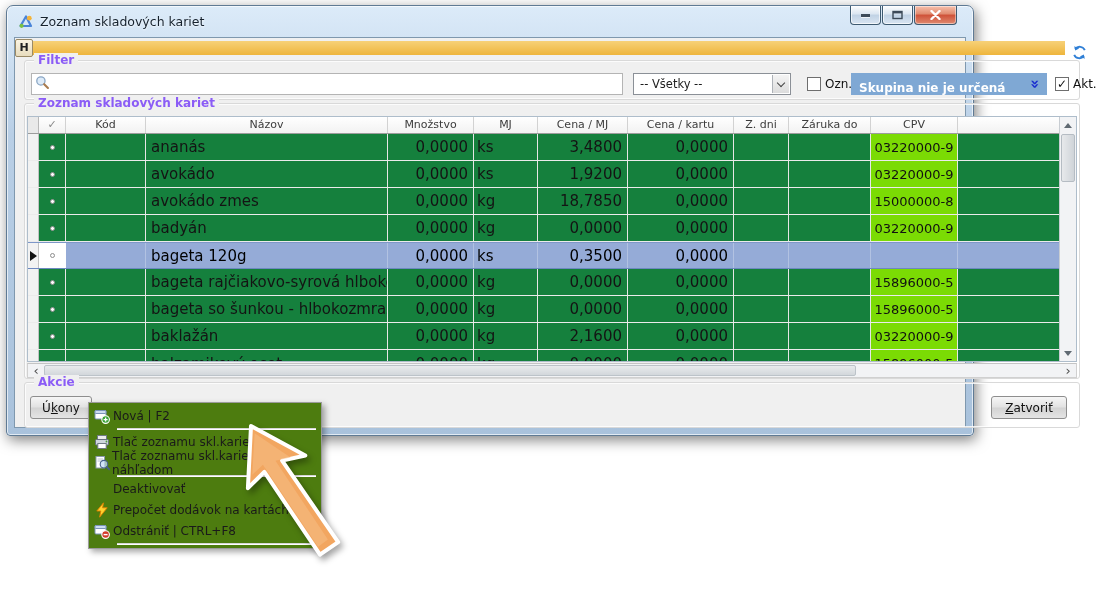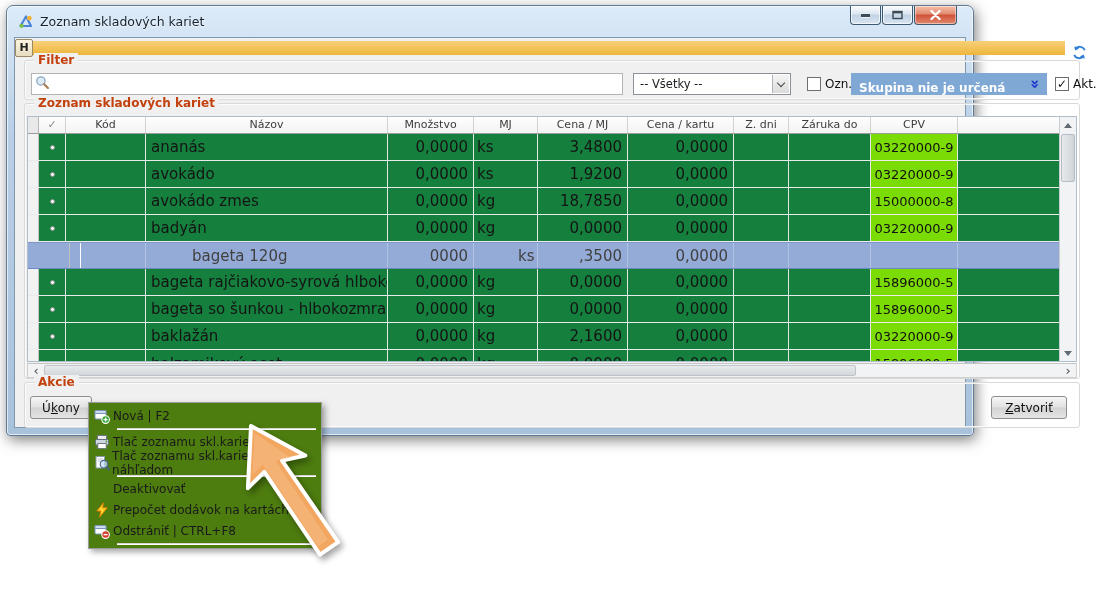--- a/index.html
+++ b/index.html
@@ -33,21 +33,21 @@
     background:linear-gradient(#f7d178,#eeb53c); }
   .hbtn { position:absolute; left:0; top:1px; width:18px; height:18px;
     border:1px solid #9a8a66; border-radius:2px; background:linear-gradient(#fbf4e2,#e8dcbe);
     font-family:"DejaVu Sans",sans-serif; font-size:11px; font-weight:bold; color:#222; line-height:16px; text-align:center; cursor:pointer; }
   .refresh { position:absolute; left:1056px; top:6px; width:17px; height:17px; cursor:pointer; }
 
   
   .groupbox { position:absolute; border:1px solid #d9d9d9; border-radius:3px;
     box-shadow:inset 0 0 0 1px rgba(255,255,255,.8); }
   .gb-label { position:absolute; top:-8px; left:9px; padding:0 4px; background:#f0f0f0;
-    color:#c2410c; font-size:12px; font-weight:bold; }
+    color:#8b5cf6; font-size:12px; font-weight:bold; }
   .gb-filter  { left:9px; top:22px;  width:1056px; height:40px; }
   .gb-grid    { left:9px; top:65px;  width:1056px; height:276px; }
   .gb-actions { left:9px; top:344px; width:1056px; height:46px; }
 
   
   .search { position:absolute; left:6px; top:12px; width:592px; height:22px; background:#fff;
     border:1px solid #b4b4b4; display:flex; align-items:center; padding-left:3px; }
   .search svg { width:15px; height:15px; }
   .combo { position:absolute; left:608px; top:12px; width:158px; height:22px; background:#fff;
     border:1px solid #8b9097; font-size:11.5px; color:#1c1c1c; display:flex; align-items:center; padding-left:6px; cursor:pointer; }
@@ -79,21 +79,21 @@
   .trow .c { font-size:15px; color:#141414; border-right:1px solid #e6e6e6;
     display:flex; align-items:center; overflow:hidden; white-space:nowrap; }
   .trow .c.marker { background:#f2f2f2; border-right:1px solid #c2c2c2; justify-content:center; }
   .trow .c.name { padding-left:5px; }
   .trow .c.num { justify-content:flex-end; padding-right:5px;text-align:right; }
   .trow .c.mj  { padding-left:3px; }
   .trow .c.ccheck { justify-content:center; }
   .dot { width:5px; height:5px; border:1px solid #8e8e8e; border-radius:50%; background:#fdfdfd; }
   .tri { display:none; }
   .trow.selected { background:#95abd7; border-top:1px solid #7e97c8; border-bottom:1px solid #6d88c0; height:27px; }
-  .trow.selected .c { color:#404040; border-right:1px solid rgba(255,255,255,.28);margin-left:41px; }
+  .trow.selected .c { color:#000000; border-right:1px solid rgba(255,255,255,.28); }
   .trow.selected .c.marker { background:#f2f2f2; border-right:1px solid #c2c2c2; }
   .trow.selected .c.ccheck { background:#fff; }
   .trow.selected .tri { display:block; width:0; height:0;
     border-left:7px solid #111; border-top:5px solid transparent; border-bottom:5px solid transparent; }
   .c.cpv { padding:0; }
   .cpvbox { flex:1; align-self:stretch; display:flex; align-items:center; justify-content:center;
     background:#7bdb04; color:#111; font-size:13px; }
   .cpvbox:empty { display:none; }
   .trow.partial { height:13px; overflow:hidden; border-bottom:none; }
   .trow.partial .c { height:27px; }

